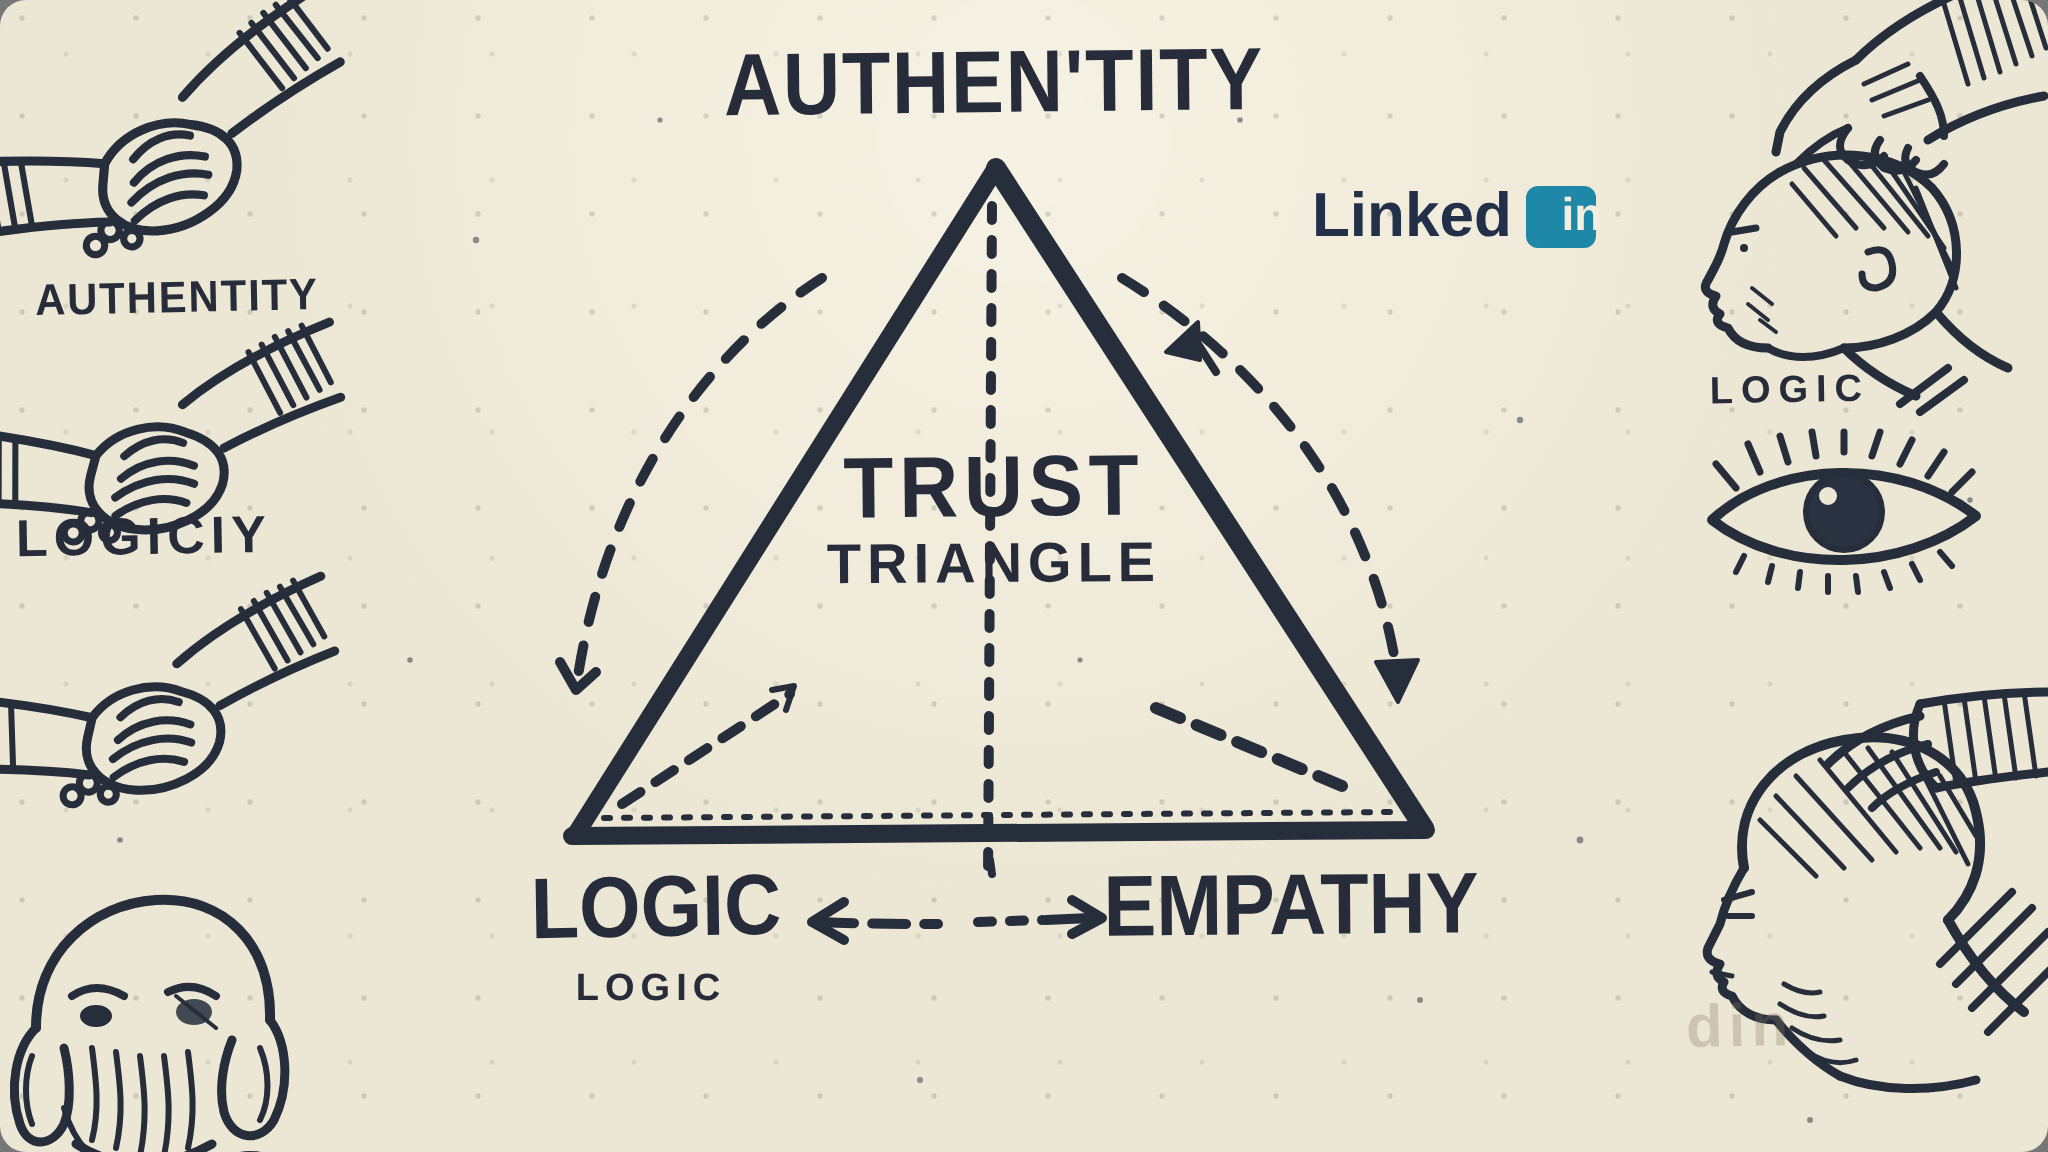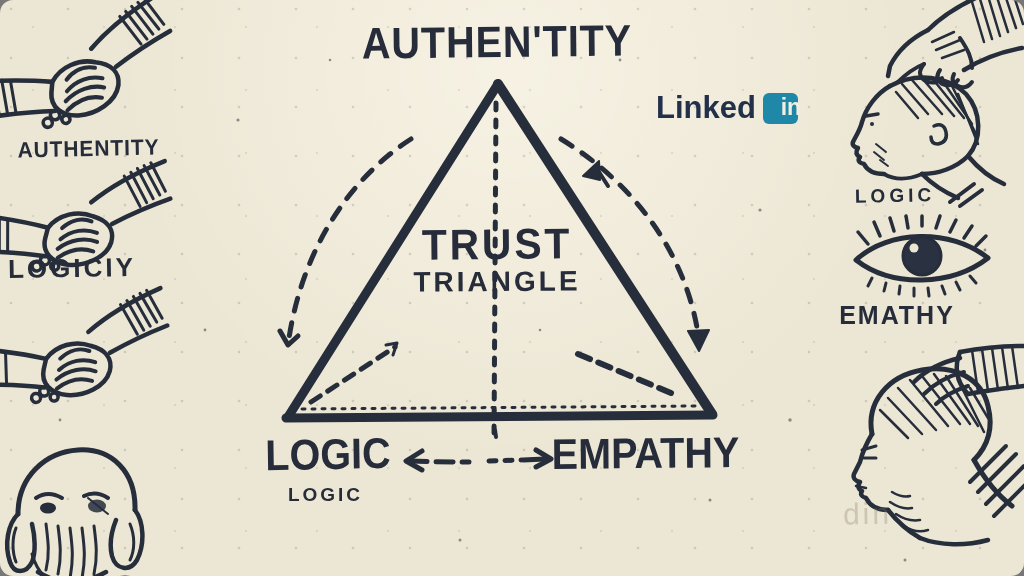--- a/index.html
+++ b/index.html
@@ -20,21 +20,21 @@
   .trust1{left:397px;width:200px;top:220px;font-size:43px;letter-spacing:3px;transform:scaleX(.95) rotate(-.6deg);}
   .trust2{left:397px;width:200px;top:266px;font-size:28px;letter-spacing:3px;transform:rotate(-.4deg);}
   .logic-big{left:248px;width:160px;top:430px;font-size:43px;transform:scaleX(.92) rotate(-1deg);}
   .empathy-big{left:533px;width:225px;top:429px;font-size:43px;transform:scaleX(.92) rotate(-.5deg);}
   .logic-small{left:278px;width:95px;top:484px;font-size:19px;letter-spacing:3px;}
   .emposithy-small{left:548px;width:175px;top:484px;font-size:19px;letter-spacing:4px;}
   .left-label-1{left:6px;width:165px;top:136px;font-size:22px;letter-spacing:1px;transform:scaleX(.95) rotate(-1.2deg);}
   .left-label-2{left:8px;width:125px;top:253px;font-size:26px;letter-spacing:3px;transform:rotate(-1deg);}
   .right-label-1{left:850px;width:90px;top:185px;font-size:19px;letter-spacing:4px;transform:rotate(-1deg);}
   .right-label-2{left:838px;width:118px;top:301px;font-size:25px;letter-spacing:2px;}
-  .watermark{left:843px;top:497px;font-size:30px;font-weight:400;letter-spacing:3px;
+  .watermark{left:843px;top:497px;font-size:30px;font-weight:700;letter-spacing:3px;
     color:rgba(133,124,98,.30);transform:rotate(-1deg);}
   .linkedin{position:absolute;left:656px;top:90px;display:flex;align-items:center;gap:7px;}
   .linkedin .word{font-weight:700;font-size:31px;color:#22304a;letter-spacing:0;}
   .linkedin .badge{width:35px;height:31px;border-radius:6px;background:#1f87a8;color:#f2eee0;
     font-weight:700;font-size:23px;display:flex;align-items:center;justify-content:center;padding-bottom:2px;box-sizing:border-box;padding-left:21px;}
   #sketch-layer{position:absolute;left:0;top:0;}
   svg *{vector-effect:none;}
 </style>
 </head>
 <body>
@@ -266,16 +266,15 @@
   <div class="hand trust2">TRIANGLE</div>
 
   <div class="hand logic-big">LOGIC</div>
   <div class="hand empathy-big">EMPATHY</div>
   <div class="hand logic-small">LOGIC</div>
 
   <div class="hand left-label-1">AUTHENTITY</div>
   <div class="hand left-label-2">LOGICIY</div>
 
   <div class="hand right-label-1">LOGIC</div>
-  <div class="hand right-label-2">EMATHY</div>
 
   <div class="hand watermark">din</div>
 </div>
 
 </body></html>

